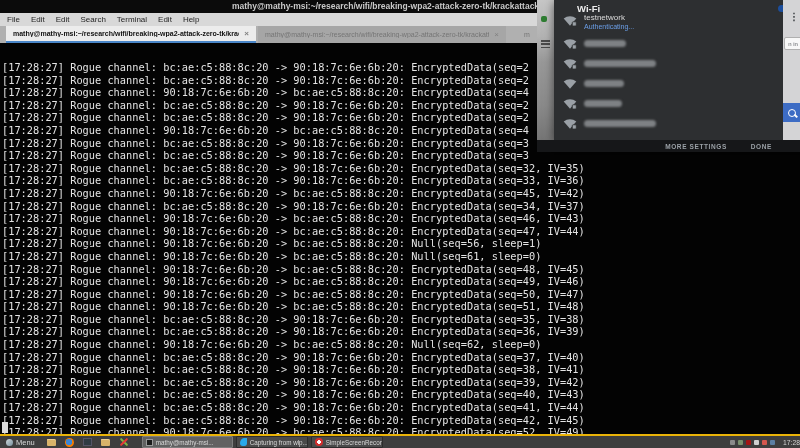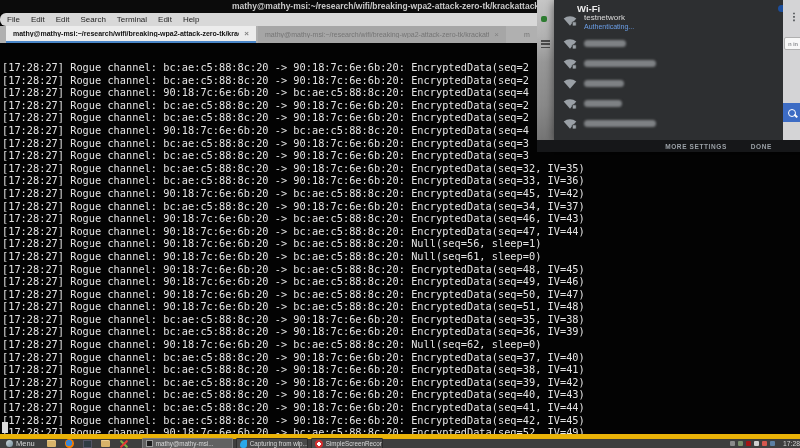--- a/index.html
+++ b/index.html
@@ -3,21 +3,21 @@
 <meta charset="utf-8">
 <style>
   html,body{margin:0;padding:0;background:#000;}
   .screen{position:relative;width:800px;height:448px;background:#030303;overflow:hidden;
           font-family:"Liberation Sans",sans-serif;}
 
   
   .titlebar{position:absolute;left:0;top:0;width:100%;height:13px;background:#0b0b0b;}
   .wtitle{position:absolute;left:232px;top:1px;font-size:8.5px;font-weight:bold;color:#c9c9c9;white-space:nowrap;}
   .menubar{position:absolute;left:0;top:13px;width:100%;height:13px;background:#d8d8d8;
-           display:flex;align-items:center;gap:11px;padding-left:7px;font-size:8px;color:#1f1f1f;box-sizing:border-box;border-radius:6px;}
+           display:flex;align-items:center;gap:11px;padding-left:7px;font-size:8px;color:#1f1f1f;box-sizing:border-box;}
   .tabbar{position:absolute;left:0;top:26px;width:100%;height:17px;background:#b0b0b0;
           display:flex;align-items:stretch;padding-left:6px;box-sizing:border-box;}
   .tab{display:flex;align-items:center;gap:5px;padding:0 7px;font-size:7px;white-space:nowrap;overflow:hidden;box-sizing:border-box;}
   .tab .tlabel{overflow:hidden;text-overflow:clip;white-space:nowrap;}
   .tab.active{width:250px;background:#ececec;color:#111;font-weight:bold;border-bottom:2px solid #4a86c8;}
   .tab.inactive{width:248px;background:#a6a6a6;color:#757575;margin-left:2px;}
   .tab .close{color:#808080;font-size:8px;flex:0 0 auto;}
   .tab-partial{position:absolute;left:524px;top:31px;font-size:7px;color:#757575;}
 
   
@@ -53,21 +53,21 @@
   .strip{position:absolute;left:783px;top:0;width:17px;height:140px;background:#d4d4d6;}
   .kebab{position:absolute;left:789px;top:11px;color:#3c4043;font-size:10px;font-weight:bold;}
   .signin{position:absolute;left:784px;top:37px;min-width:14px;height:11px;border:1px solid #b0b0b0;background:#f8f8f8;
           border-radius:2px;font-size:6px;color:#5f6368;display:flex;align-items:center;justify-content:center;padding:0 1px;}
   .searchbtn{position:absolute;left:783px;top:103px;width:17px;height:19px;background:#3d6cc4;
              display:flex;align-items:center;justify-content:center;}
   .mag{width:6px;height:6px;border:1.5px solid #fff;border-radius:50%;position:relative;}
   .mag::after{content:"";position:absolute;width:4px;height:1.5px;background:#fff;transform:rotate(45deg);right:-3px;bottom:-1px;}
 
   
-  .taskbar{position:absolute;left:0;top:434px;width:100%;height:14px;background:#3e3e3e;border-top:5px solid #eab308;
+  .taskbar{position:absolute;left:0;top:434px;width:100%;height:14px;background:#3e3e3e;border-top:2px solid #eab308;
            display:flex;align-items:center;box-sizing:border-box;}
   .menu-btn{display:flex;align-items:center;gap:3px;padding:0 6px;font-size:7.5px;color:#d8d8d8;}
   .menu-ic{width:7px;height:7px;border-radius:50%;background:linear-gradient(135deg,#cfd8dc,#78909c);}
   .launchers{display:flex;gap:8px;margin-left:6px;align-items:center;}
   .laun{width:10px;height:10px;display:flex;align-items:center;justify-content:center;}
   .ic-folder{width:9px;height:7px;background:#d8b36a;border-radius:1px 2px 1px 1px;box-shadow:inset 0 1px 0 #eccf94;}
   .ic-firefox{width:9px;height:9px;border-radius:50%;background:radial-gradient(circle at 45% 45%,#3b86d4 0 42%,#f57c00 50% 100%);}
   .ic-darktool{width:9px;height:8px;background:#2f3b42;border:1px solid #556;box-sizing:border-box;}
   .ic-cut{position:relative;width:10px;height:10px;}
   .ic-cut::before,.ic-cut::after{content:"";position:absolute;left:0;top:4px;width:10px;height:2px;border-radius:1px;}

